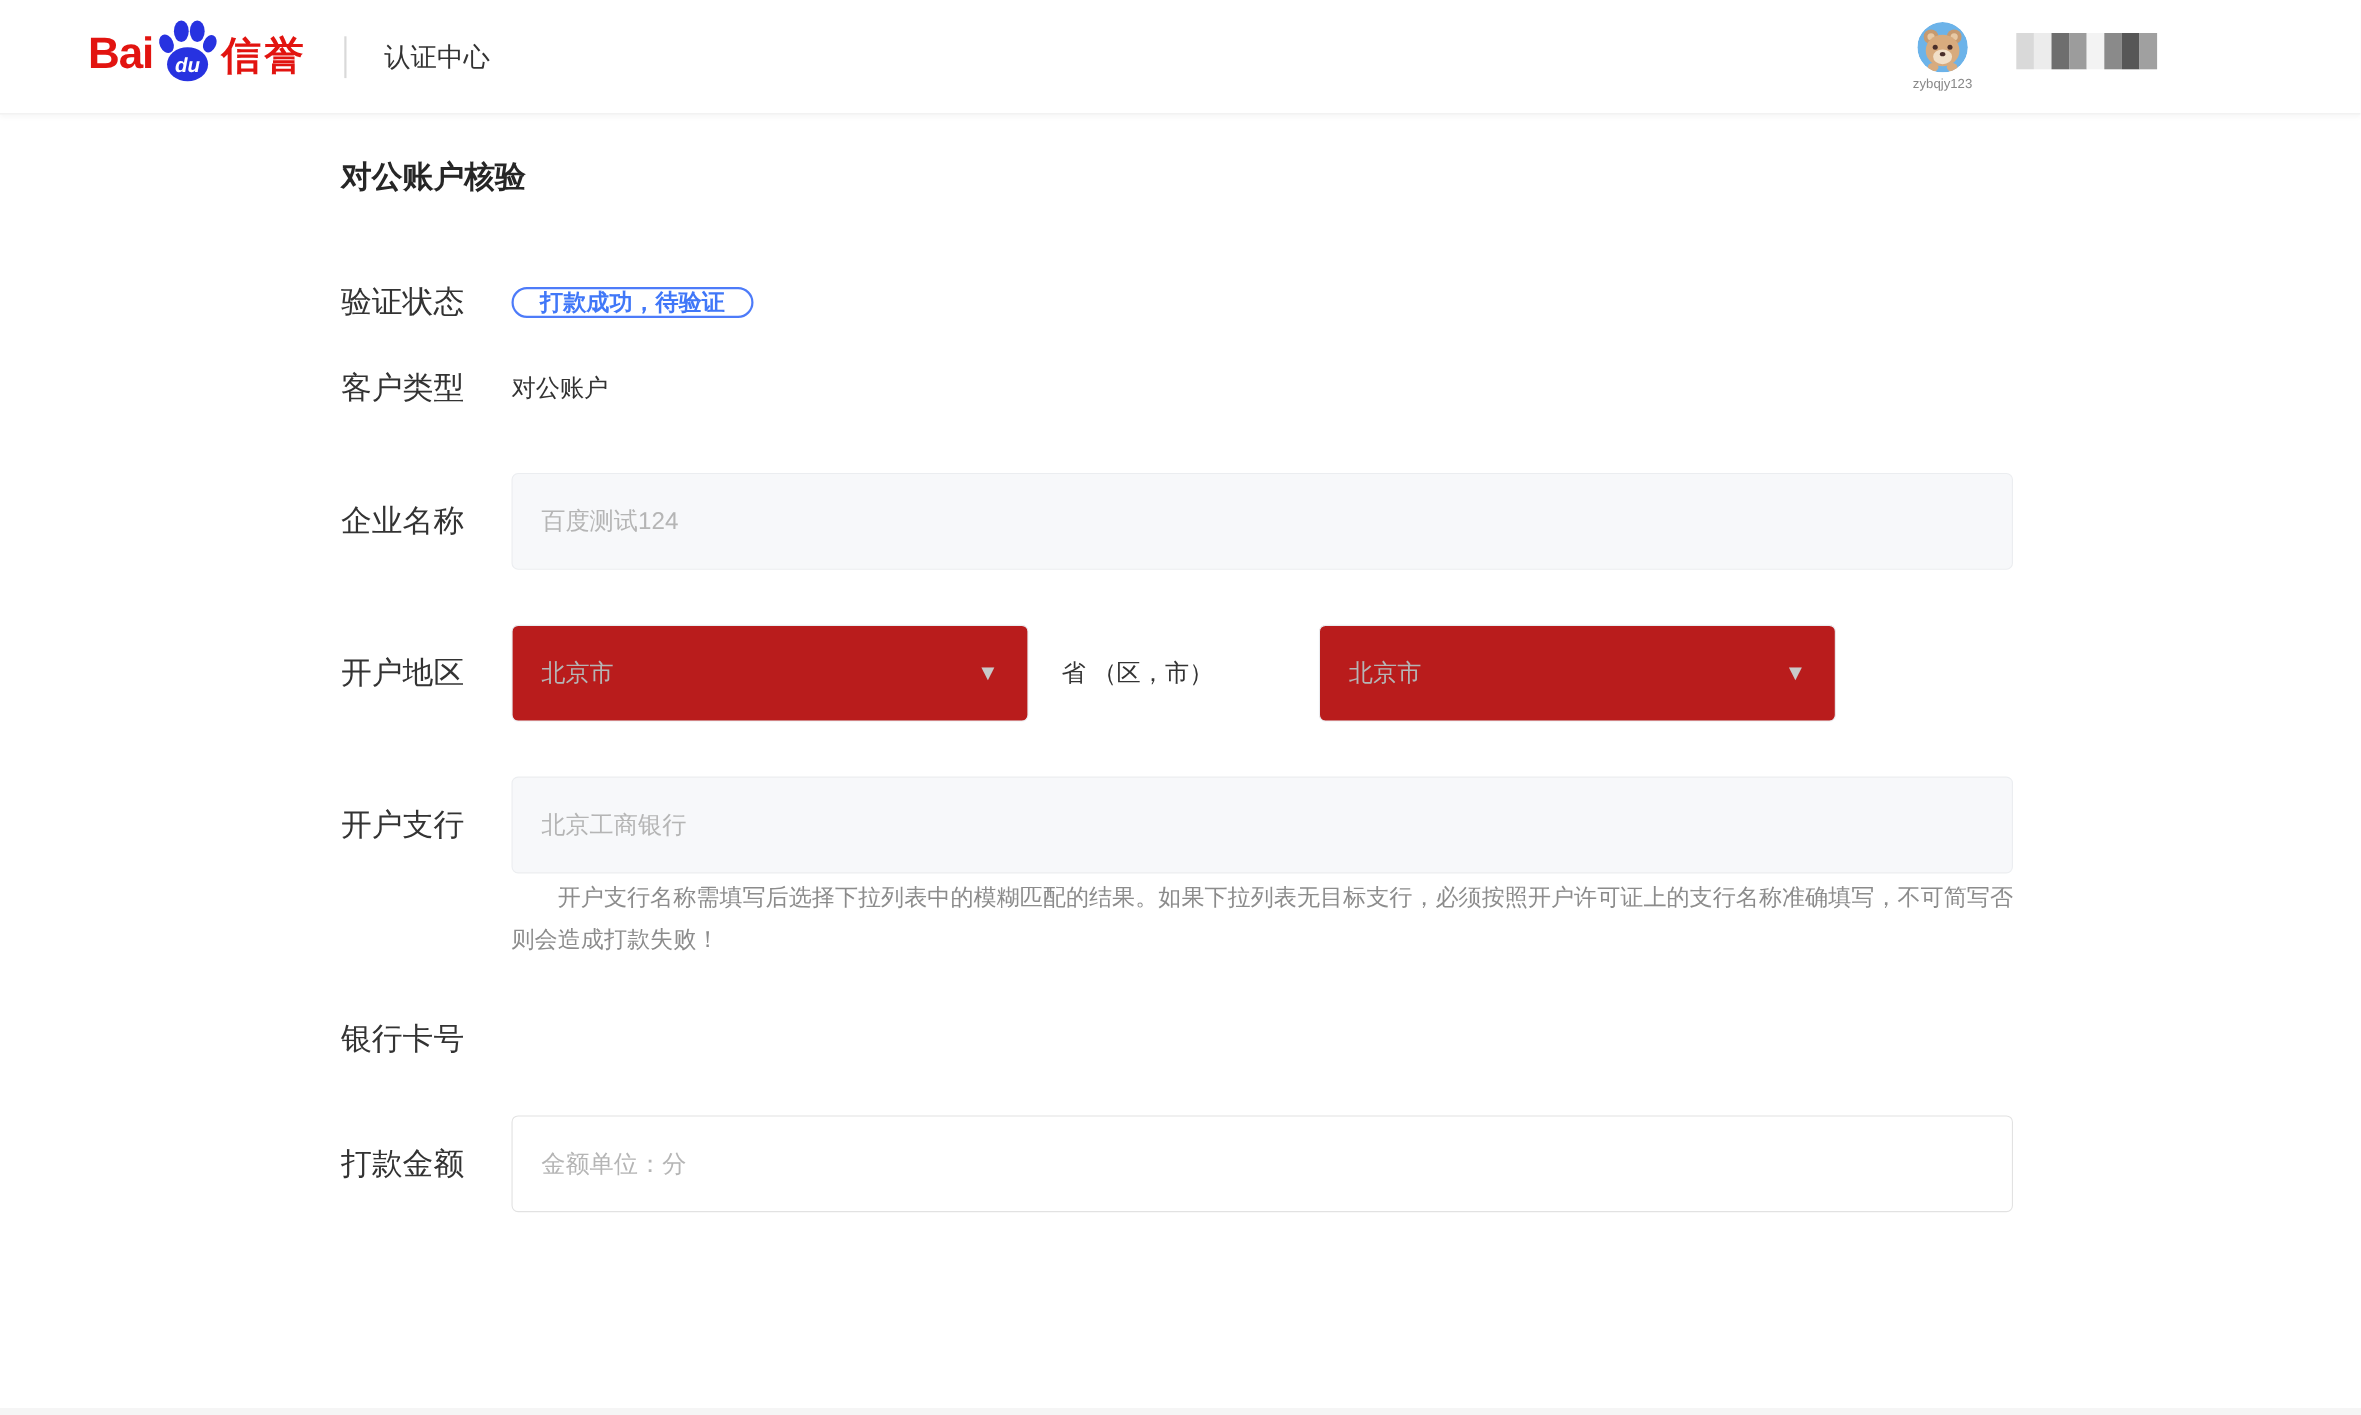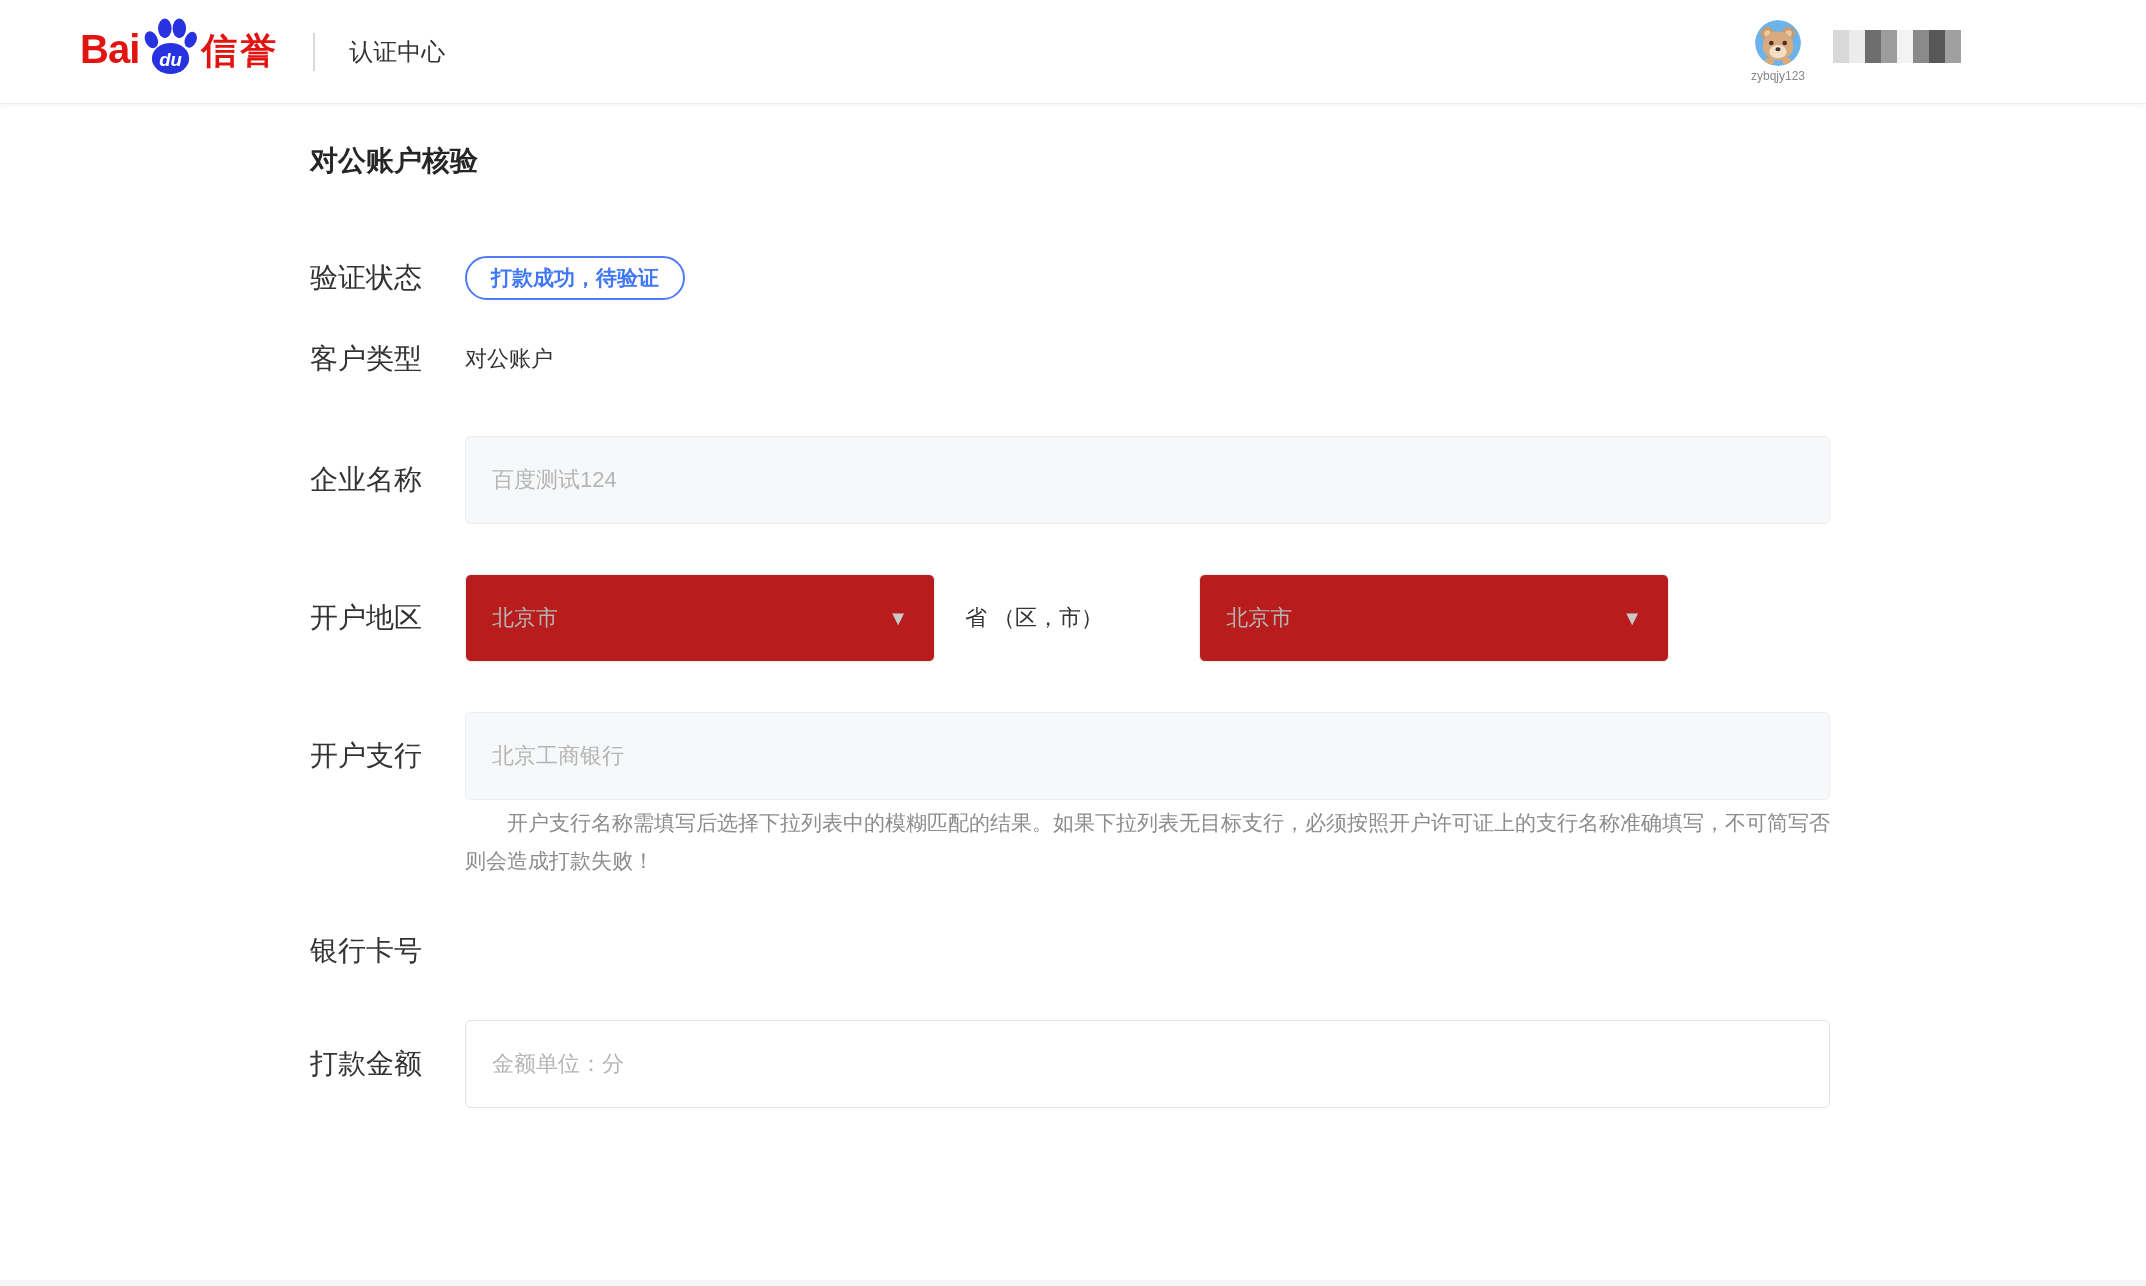--- a/index.html
+++ b/index.html
@@ -9,41 +9,41 @@
   
   .header { height:104px; display:flex; align-items:center;
     padding:0 185px 0 80px; border-bottom:1px solid #ededed;
     box-shadow:0 2px 5px rgba(0,0,0,.04); background:#fff; }
   .logo { display:flex; cursor:pointer; }
   .logo-bai { font-size:40px; font-weight:800; color:#e21410; letter-spacing:-1px; }
   .paw { width:58px; height:58px; margin:-10px 2px 0 2px; }
   .logo-suffix { font-size:36px; font-weight:800; color:#e21410; letter-spacing:3px; }
   .v-divider { width:2px; height:38px; background:#d9d9d9; margin:0 34px; }
   .nav-title { font-size:24px; color:#333; }
-  .header-right { margin-left:auto; display:flex; align-items:center; gap:28px; }
+  .header-right { margin-left:auto; display:flex; align-items:center; gap:40px; }
   .avatar-wrap { display:flex; flex-direction:column; align-items:center; }
   .avatar { width:46px; height:46px; border-radius:50%; overflow:hidden; cursor:pointer; }
   .avatar-name { font-size:12px; color:#888; margin-top:3px; }
   .redacted { display:flex; height:33px; margin-top:-10px; }
   .redact-block { width:16px; height:33px; }
 
   
   .main { padding:38px 0 0 310px; }
   .page-title { font-size:28px; font-weight:700; color:#262626; margin-bottom:76px; }
 
   .form-row { display:flex; align-items:center; }
   .row-label { width:155px; flex-shrink:0; font-size:28px; color:#333; }
 
   .row-status { margin-bottom:40px; }
   .row-type   { margin-bottom:58px; }
   .row-input  { margin-bottom:50px; }
   .row-branch { margin-bottom:4px; }
   .row-card   { margin-bottom:50px; }
 
-  .badge { display:inline-flex; align-items:center; height:44px; padding:0 24px;
+  .badge { display:inline-flex; align-items:center; height:28px; padding:0 24px;
     border:2px solid #4d7bf9; border-radius:24px; color:#4077f8;
     font-size:21px; font-weight:600; background:#fff; }
 
   .plain-value { font-size:22px; color:#333; }
 
   .text-input { width:1365px; height:88px; background:#f7f8fa;
     border:1px solid #ebedf0; border-radius:6px; padding:0 26px;
     font-size:22px; color:#b5b5b5; font-family:inherit; outline:none; }
   .text-input.editable { background:#fff; border:1px solid #e2e2e2; color:#333; }
   .text-input.editable::placeholder { color:#b5b5b5; }

